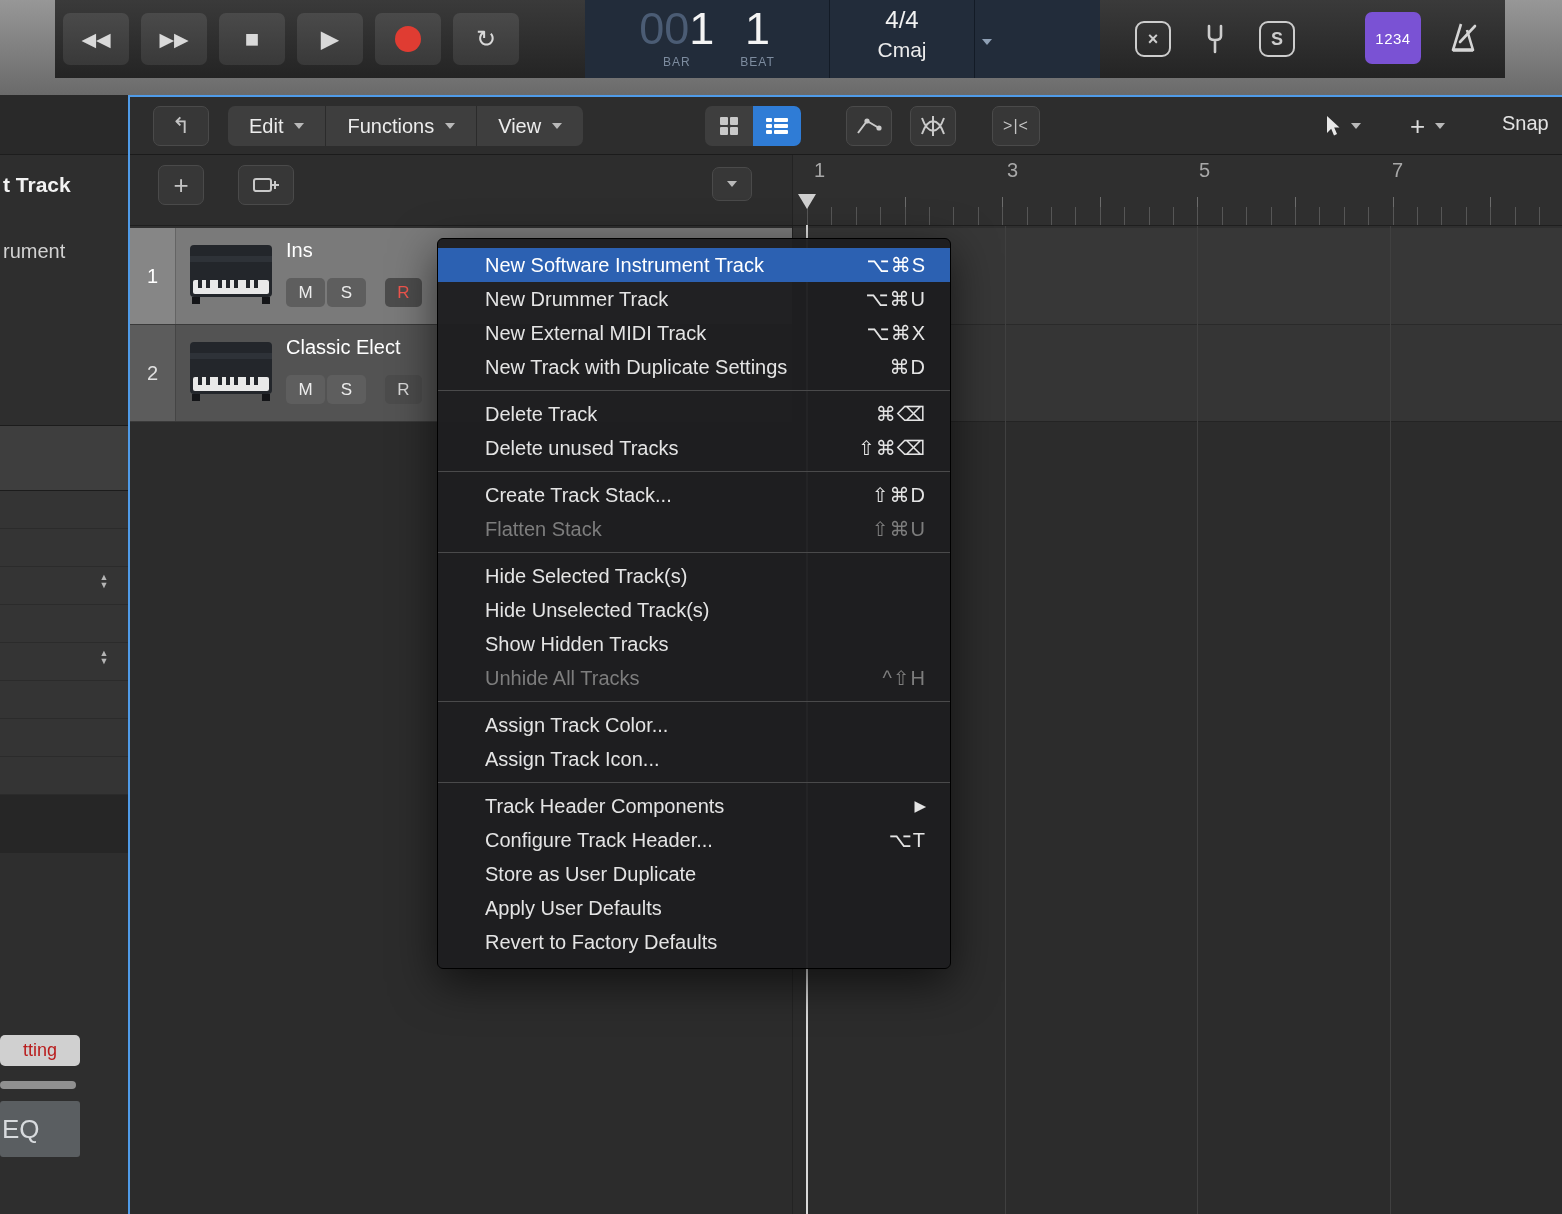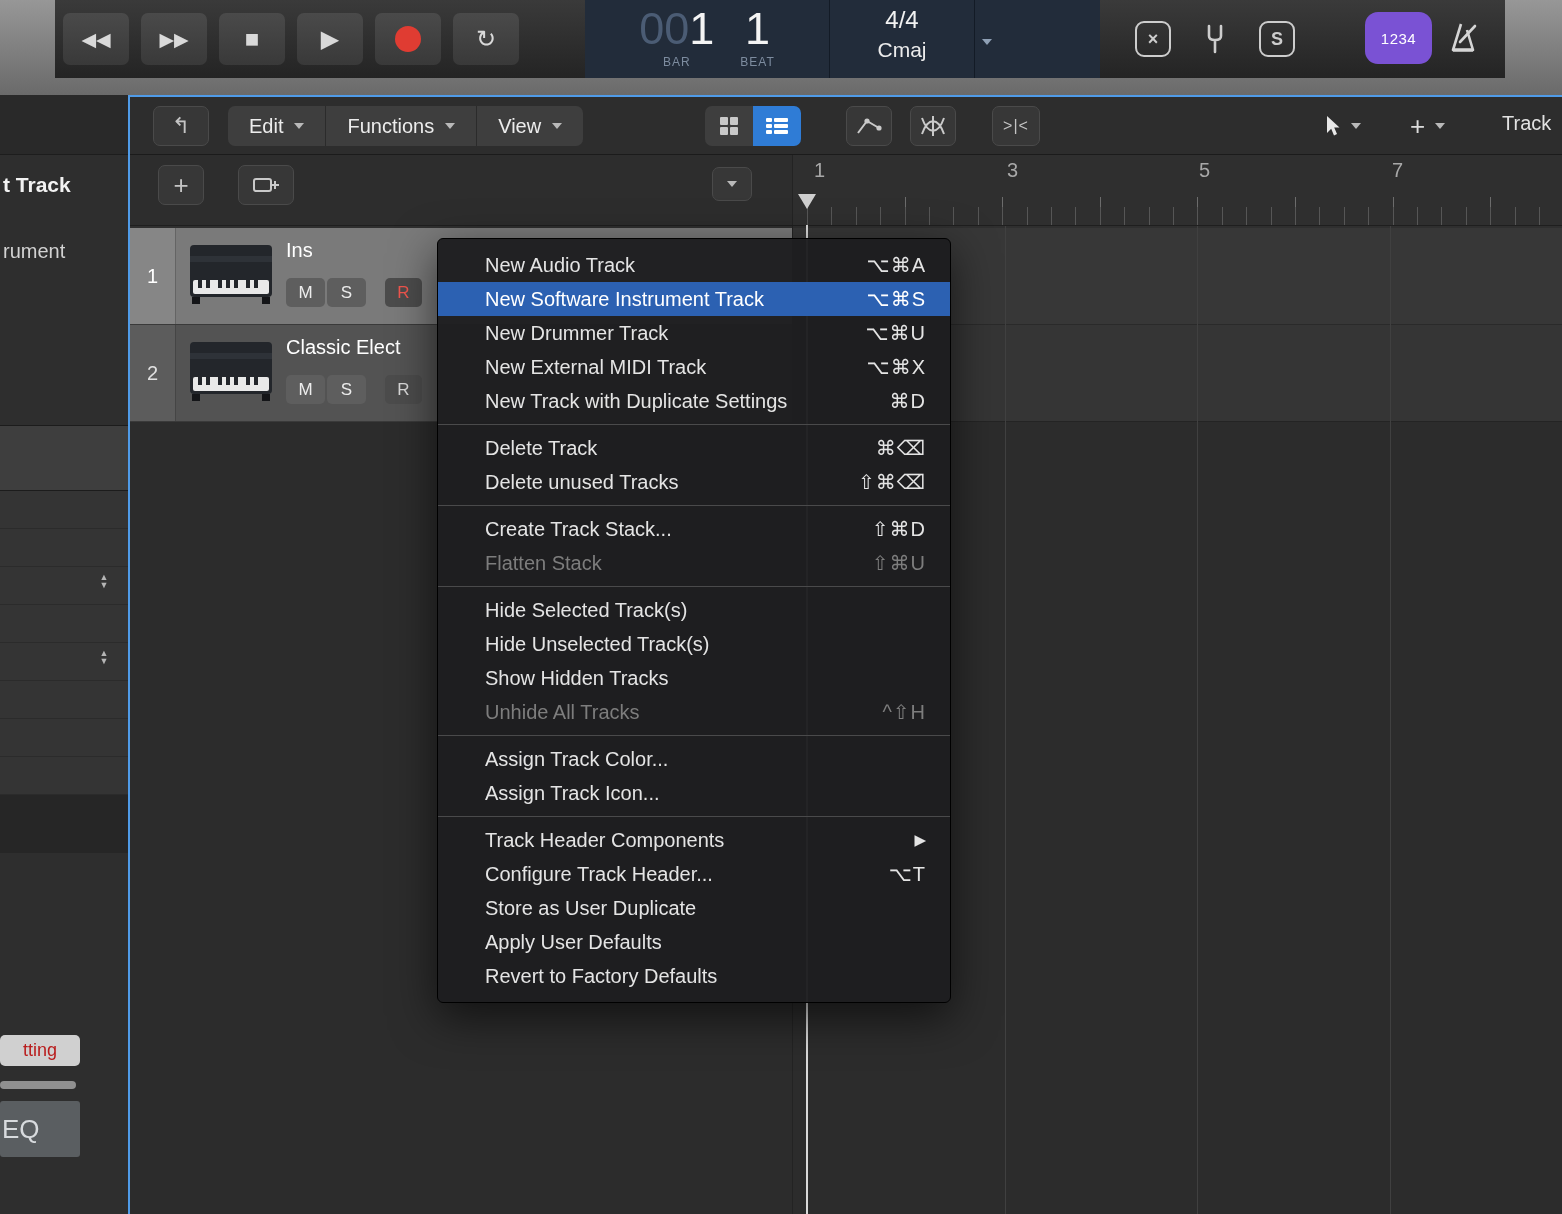--- a/index.html
+++ b/index.html
@@ -34,21 +34,21 @@
   .lcd-mid { font-size:27px; color:#f2f2f2; line-height:30px; }
   .lcd-key { font-size:21px; color:#ececec; margin-top:3px; }
   .lcd-chev { width:24px; display:flex; align-items:center; justify-content:center; border-right:none; }
   .chev { width:0; height:0; border-left:6px solid transparent; border-right:6px solid transparent;
     border-top:7px solid #b9b9b9; display:inline-block; }
   .chev.small { border-left-width:5px; border-right-width:5px; border-top-width:6px; }
   .right-icons { position:absolute; left:1080px; top:0; height:78px; display:flex; align-items:center; gap:26px; }
   .boxicon { width:36px; height:36px; border:2.5px solid #cdcdcd; border-radius:9px; color:#cdcdcd;
     display:flex; align-items:center; justify-content:center; font-size:18px; font-weight:bold; }
   .fork-wrap { display:flex; align-items:center; justify-content:center; width:36px; height:36px; }
-  .countin-btn { position:absolute; left:1310px; top:12px; width:67px; height:52px; border-radius:13px;
+  .countin-btn { position:absolute; left:1310px; top:12px; width:56px; height:52px; border-radius:7px;
     background:#7a52d4; color:#fff; display:flex; align-items:center; justify-content:center;
     font-size:15px; letter-spacing:0.5px; }
   .metronome-wrap { position:absolute; left:1392px; top:20px; }
   
   .sidebar { position:absolute; left:0; top:95px; width:128px; height:1119px; background:#2e2e2e; overflow:hidden; }
   .sb-toolbar { position:absolute; left:0; top:0; width:100%; height:60px; background:#292929; border-bottom:1px solid #1d1d1d; }
   .sb-title { position:absolute; left:3px; top:78px; font-size:21px; font-weight:bold; color:#f2f2f2; white-space:nowrap; }
   .sb-sub { position:absolute; left:3px; top:145px; font-size:20px; color:#d2d2d2; white-space:nowrap; }
   .sb-band1 { position:absolute; left:0; top:330px; width:100%; height:66px; background:#3e3e3e;
     border-top:1px solid #1c1c1c; border-bottom:1px solid #1c1c1c; }
@@ -287,21 +287,21 @@
       <div class="tool-right" style="left:1195px;">
         <svg width="16" height="22" viewBox="0 0 16 22">
           <path d="M2 1 L2 18 L6.2 13.8 L9 20.5 L12 19 L9.2 12.6 L14.5 12.4 Z" fill="#e8e8e8"></path>
         </svg>
         <span class="chev small"></span>
       </div>
       <div class="tool-right" style="left:1280px; font-size:26px;">
         <span>+</span>
         <span class="chev small"></span>
       </div>
-      <div class="snap-label">Track</div>
+      <div class="snap-label">Snap</div>
     </div>
 
     <div class="hdr-top">
       <div class="sq-btn" style="left:28px; top:10px; width:46px; font-size:26px;">
         <span>+</span>
       </div>
       <div class="sq-btn" style="left:108px; top:10px; width:56px;">
         <svg width="26" height="20" viewBox="0 0 26 20">
           <rect x="1" y="4" width="17" height="12" rx="2" stroke="#c9c9c9" stroke-width="2" fill="none"></rect>
           <path d="M22 6 V14 M18 10 H26" stroke="#c9c9c9" stroke-width="2"></path>
@@ -385,24 +385,20 @@
             <span>S</span>
           </div>
         <div class="rec-btn" style="color:#d8d8d8;">
             <span>R</span>
           </div>
       </div>
     </div>
   </div>
 
   <div class="ctx-menu">
-    <div class="mi">
-      <span class="mi-label">New Audio Track</span>
-      <span class="mi-short">⌥⌘A</span>
-    </div>
     <div class="mi hl">
       <span class="mi-label">New Software Instrument Track</span>
       <span class="mi-short">⌥⌘S</span>
     </div>
     <div class="mi">
       <span class="mi-label">New Drummer Track</span>
       <span class="mi-short">⌥⌘U</span>
     </div>
     <div class="mi">
       <span class="mi-label">New External MIDI Track</span>

